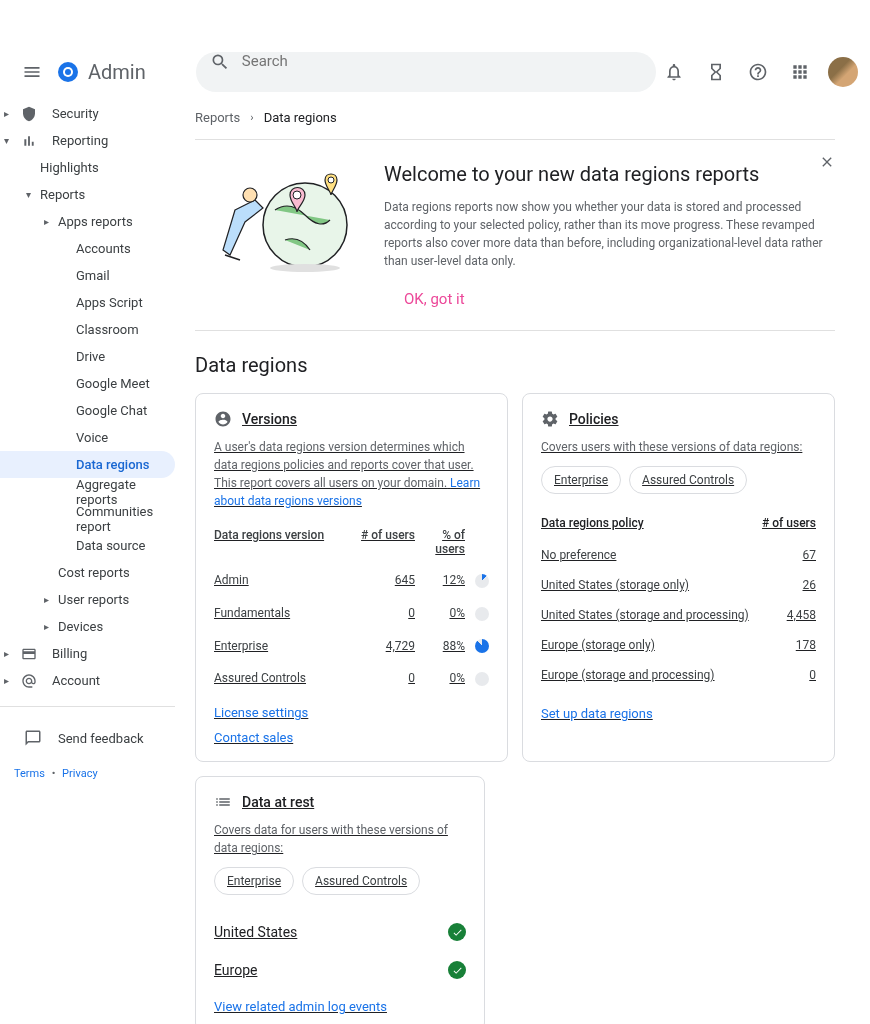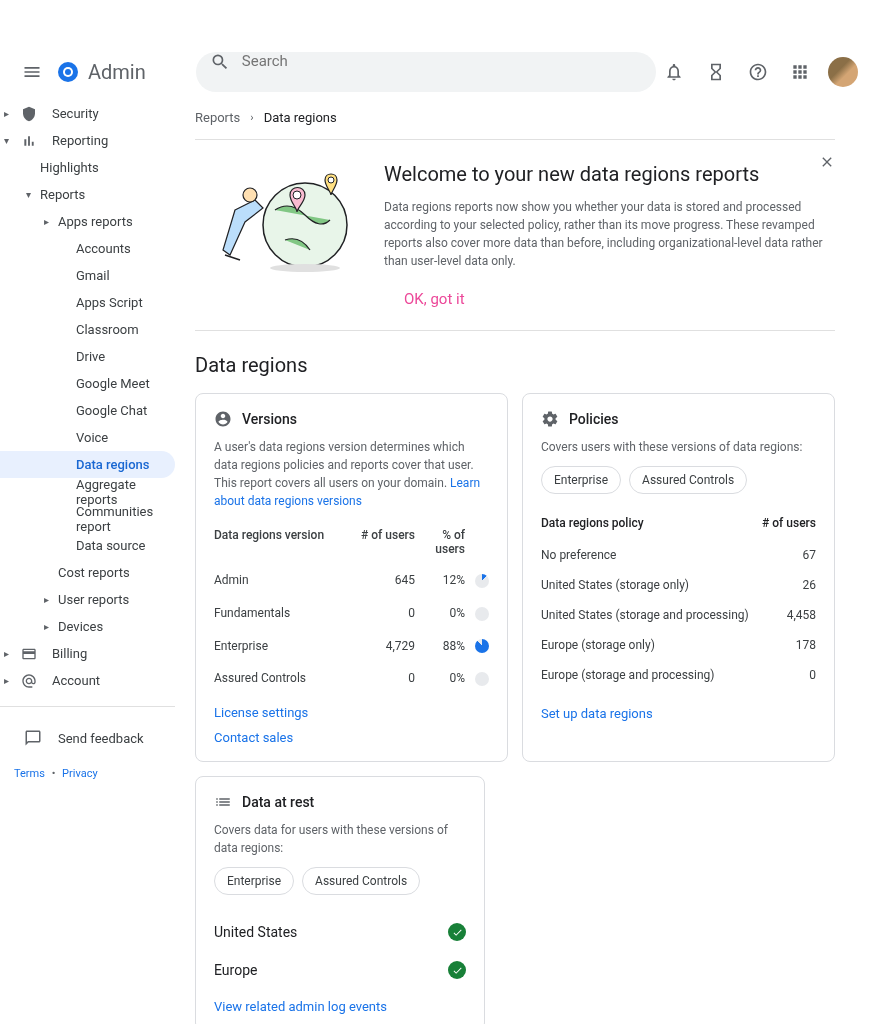--- a/index.html
+++ b/index.html
@@ -55,21 +55,21 @@
     .welcome-title { font-size: 20px; font-weight: 400; color: #202124; margin-bottom: 12px; }
     .welcome-text { font-size: 12px; color: #5f6368; line-height: 1.5; margin-bottom: 20px; }
     .welcome-link { color: #ec4899; font-size: 15px; cursor: pointer; margin-left: 20px; }
     .welcome-close { position: absolute; top: 14px; right: 0; cursor: pointer; }
     .welcome-close svg { width: 16px; height: 16px; fill: #5f6368; }
     
     .page-title { font-size: 20px; font-weight: 400; margin: 22px 0 16px 0; }
     
     
     .cards-row { display: flex; gap: 14px; margin-bottom: 14px; }
-    .card { border: 1px solid #dadce0; border-radius: 8px; padding: 16px 18px; flex: 1; }
+    .card { border: 1px solid #dadce0; border-radius: 8px; padding: 16px 18px; flex: 1; text-decoration: underline; }
     .card-header { display: flex; align-items: center; margin-bottom: 10px; }
     .card-header svg { width: 18px; height: 18px; fill: #5f6368; margin-right: 10px; }
     .card-header-title { font-size: 14px; font-weight: 500; }
     .card-desc { font-size: 12px; color: #5f6368; line-height: 1.5; margin-bottom: 10px; }
     .card-desc a { color: #1a73e8; text-decoration: none; }
     
     .chip-row { display: flex; gap: 8px; margin-bottom: 18px; }
     .chip { border: 1px solid #dadce0; border-radius: 16px; padding: 6px 12px; font-size: 12px; color: #3c4043; }
     
     .table { width: 100%; font-size: 12px; }

